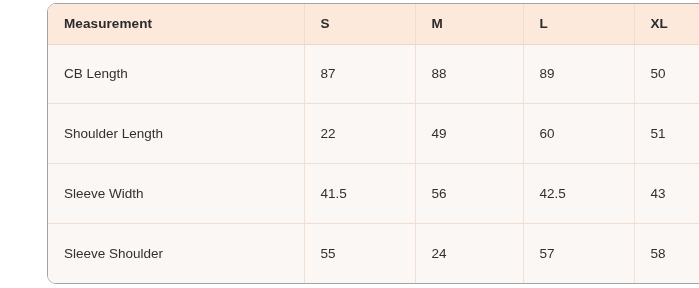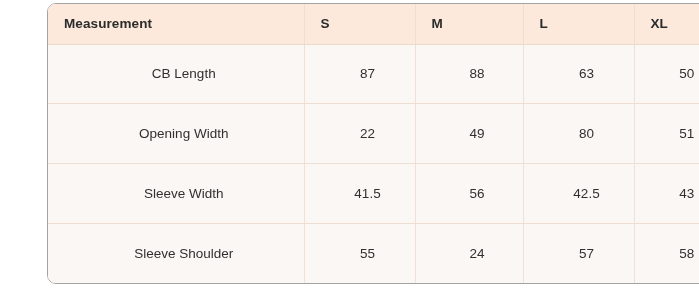--- a/index.html
+++ b/index.html
@@ -65,21 +65,21 @@
   }
   thead th.last-col { border-right: none; }
 
   tbody tr.data-row {
     background: #faf7f5;
   }
   tbody td {
     height: 40px;
     padding: 0 0 0 16px;
     margin: 0;
-    text-align: center;
+    text-align: left;
     vertical-align: middle;
     font-size: 13.5px;
     font-weight: normal;
     color: #32302f;
     border-right: 1px solid #f1e0d3;
     border-bottom: 1px solid #eedfd2;
     box-sizing: border-box;
     white-space: nowrap;
   }
   tbody td.last-col { border-right: none; }
@@ -105,28 +105,28 @@
           <th>M</th>
           <th>L</th>
           <th class="last-col">XL</th>
         </tr>
       </thead>
       <tbody>
         <tr class="data-row">
           <td>CB Length</td>
           <td>87</td>
           <td>88</td>
-          <td>63</td>
+          <td>89</td>
           <td class="last-col">50</td>
         </tr>
         <tr class="data-row">
-          <td>Opening Width</td>
+          <td>Shoulder Length</td>
           <td>22</td>
           <td>49</td>
-          <td>80</td>
+          <td>60</td>
           <td class="last-col">51</td>
         </tr>
         <tr class="data-row">
           <td>Sleeve Width</td>
           <td>41.5</td>
           <td>56</td>
           <td>42.5</td>
           <td class="last-col">43</td>
         </tr>
         <tr class="data-row last-row">

